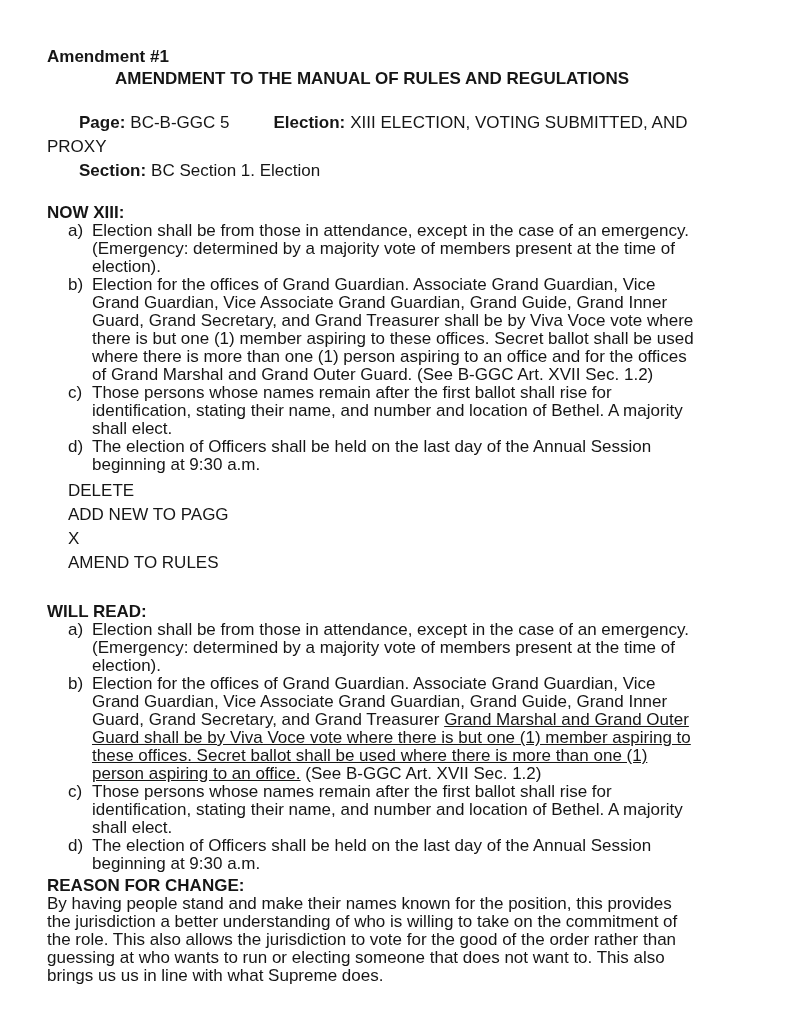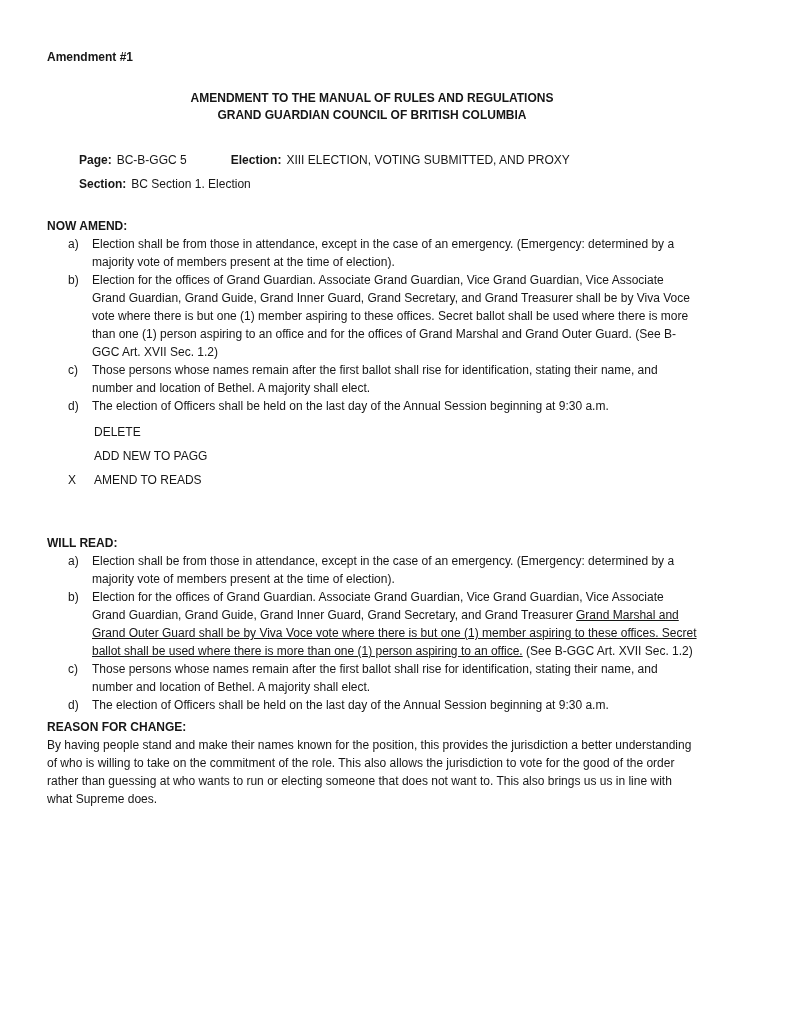--- a/index.html
+++ b/index.html
@@ -8,31 +8,31 @@
     background: #ffffff;
   }
   .page {
     position: relative;
     width: 755px;
     height: 1024px;
     background: #ffffff;
     box-sizing: border-box;
     padding: 48px 58px 0 47px;
     font-family: "Liberation Sans", sans-serif;
-    font-size: 12px;
+    font-size: 17px;
     line-height: 18px;
     color: #161616;
     overflow: hidden;
   }
   .bold { font-weight: bold; margin-left: 32px; }
   .amendment-label {
     font-weight: bold;
   }
   .title-block {
-    margin-top: 24px;
+    margin-top: 4px;
     text-align: center;
     font-weight: bold;
     line-height: 17px;
   }
   .meta-block {
     margin-top: 24px;
     line-height: 24px;
   }
   .meta-gap { display: inline-block; width: 12px; }
   .meta-sp { display: inline-block; width: 5px; }
@@ -49,51 +49,51 @@
   }
   .item-text { flex: 1; }
   .underlined { text-decoration: underline; }
   .action-options {
     margin-top: 5px;
     line-height: 24px;
   }
   .action-option {
     display: flex;
     padding-left: 21px;
+    flex-direction: column;
   }
   .option-marker {
     width: 26px;
     flex-shrink: 0;
   }
   .reason-block { margin-top: 4px; }
   .submitted-row { margin-top: 23px; }
 </style>
 </head>
 <body>
 
 <div class="page">
 
   <div class="amendment-label">Amendment #1</div>
 
   <div class="title-block">
     <div>AMENDMENT TO THE MANUAL OF RULES AND REGULATIONS</div>
-    <div>GRAND GUARDIAN COUNCIL OF BRITISH COLUMBIA</div>
   </div>
 
   <div class="meta-block">
     <div>
       <span class="bold">Page:</span><span class="meta-sp"></span><span>BC-B-GGC 5</span><span class="meta-gap"></span><span class="bold">Election:</span><span class="meta-sp"></span><span>XIII ELECTION, VOTING SUBMITTED, AND PROXY</span>
     </div>
     <div>
       <span class="bold">Section:</span><span class="meta-sp"></span><span>BC Section 1. Election</span>
     </div>
   </div>
 
   <div class="section-block">
-    <div class="section-heading">NOW AMEND:</div>
+    <div class="section-heading">NOW XIII:</div>
     <div class="lettered-list">
       <div class="list-item">
         <span class="item-letter">a)</span>
         <span class="item-text">Election shall be from those in attendance, except in the case of an emergency. (Emergency: determined by a majority vote of members present at the time of election).</span>
       </div>
       <div class="list-item">
         <span class="item-letter">b)</span>
         <span class="item-text">Election for the offices of Grand Guardian. Associate Grand Guardian, Vice Grand Guardian, Vice Associate Grand Guardian, Grand Guide, Grand Inner Guard, Grand Secretary, and Grand Treasurer shall be by Viva Voce vote where there is but one (1) member aspiring to these offices. Secret ballot shall be used where there is more than one (1) person aspiring to an office and for the offices of Grand Marshal and Grand Outer Guard. (See B-GGC Art. XVII Sec. 1.2)</span>
       </div>
       <div class="list-item">
@@ -111,25 +111,25 @@
     <div class="action-option">
       <span class="option-marker"></span>
       <span>DELETE</span>
     </div>
     <div class="action-option">
       <span class="option-marker"></span>
       <span>ADD NEW TO PAGG</span>
     </div>
     <div class="action-option">
       <span class="option-marker">X</span>
-      <span>AMEND TO READS</span>
+      <span>AMEND TO RULES</span>
     </div>
   </div>
 
-  <div class="section-block" style="margin-top:42px;">
+  <div class="section-block" style="margin-top:28px;">
     <div class="section-heading">WILL READ:</div>
     <div class="lettered-list">
       <div class="list-item">
         <span class="item-letter">a)</span>
         <span class="item-text">Election shall be from those in attendance, except in the case of an emergency. (Emergency: determined by a majority vote of members present at the time of election).</span>
       </div>
       <div class="list-item">
         <span class="item-letter">b)</span>
         <span class="item-text"><span>Election for the offices of Grand Guardian. Associate Grand Guardian, Vice Grand Guardian, Vice Associate Grand Guardian, Grand Guide, Grand Inner Guard, Grand Secretary, and Grand Treasurer </span><span class="underlined">Grand Marshal and Grand Outer Guard shall be by Viva Voce vote where there is but one (1) member aspiring to these offices. Secret ballot shall be used where there is more than one (1) person aspiring to an office.</span><span> (See B-GGC Art. XVII Sec. 1.2)</span></span>
       </div>

